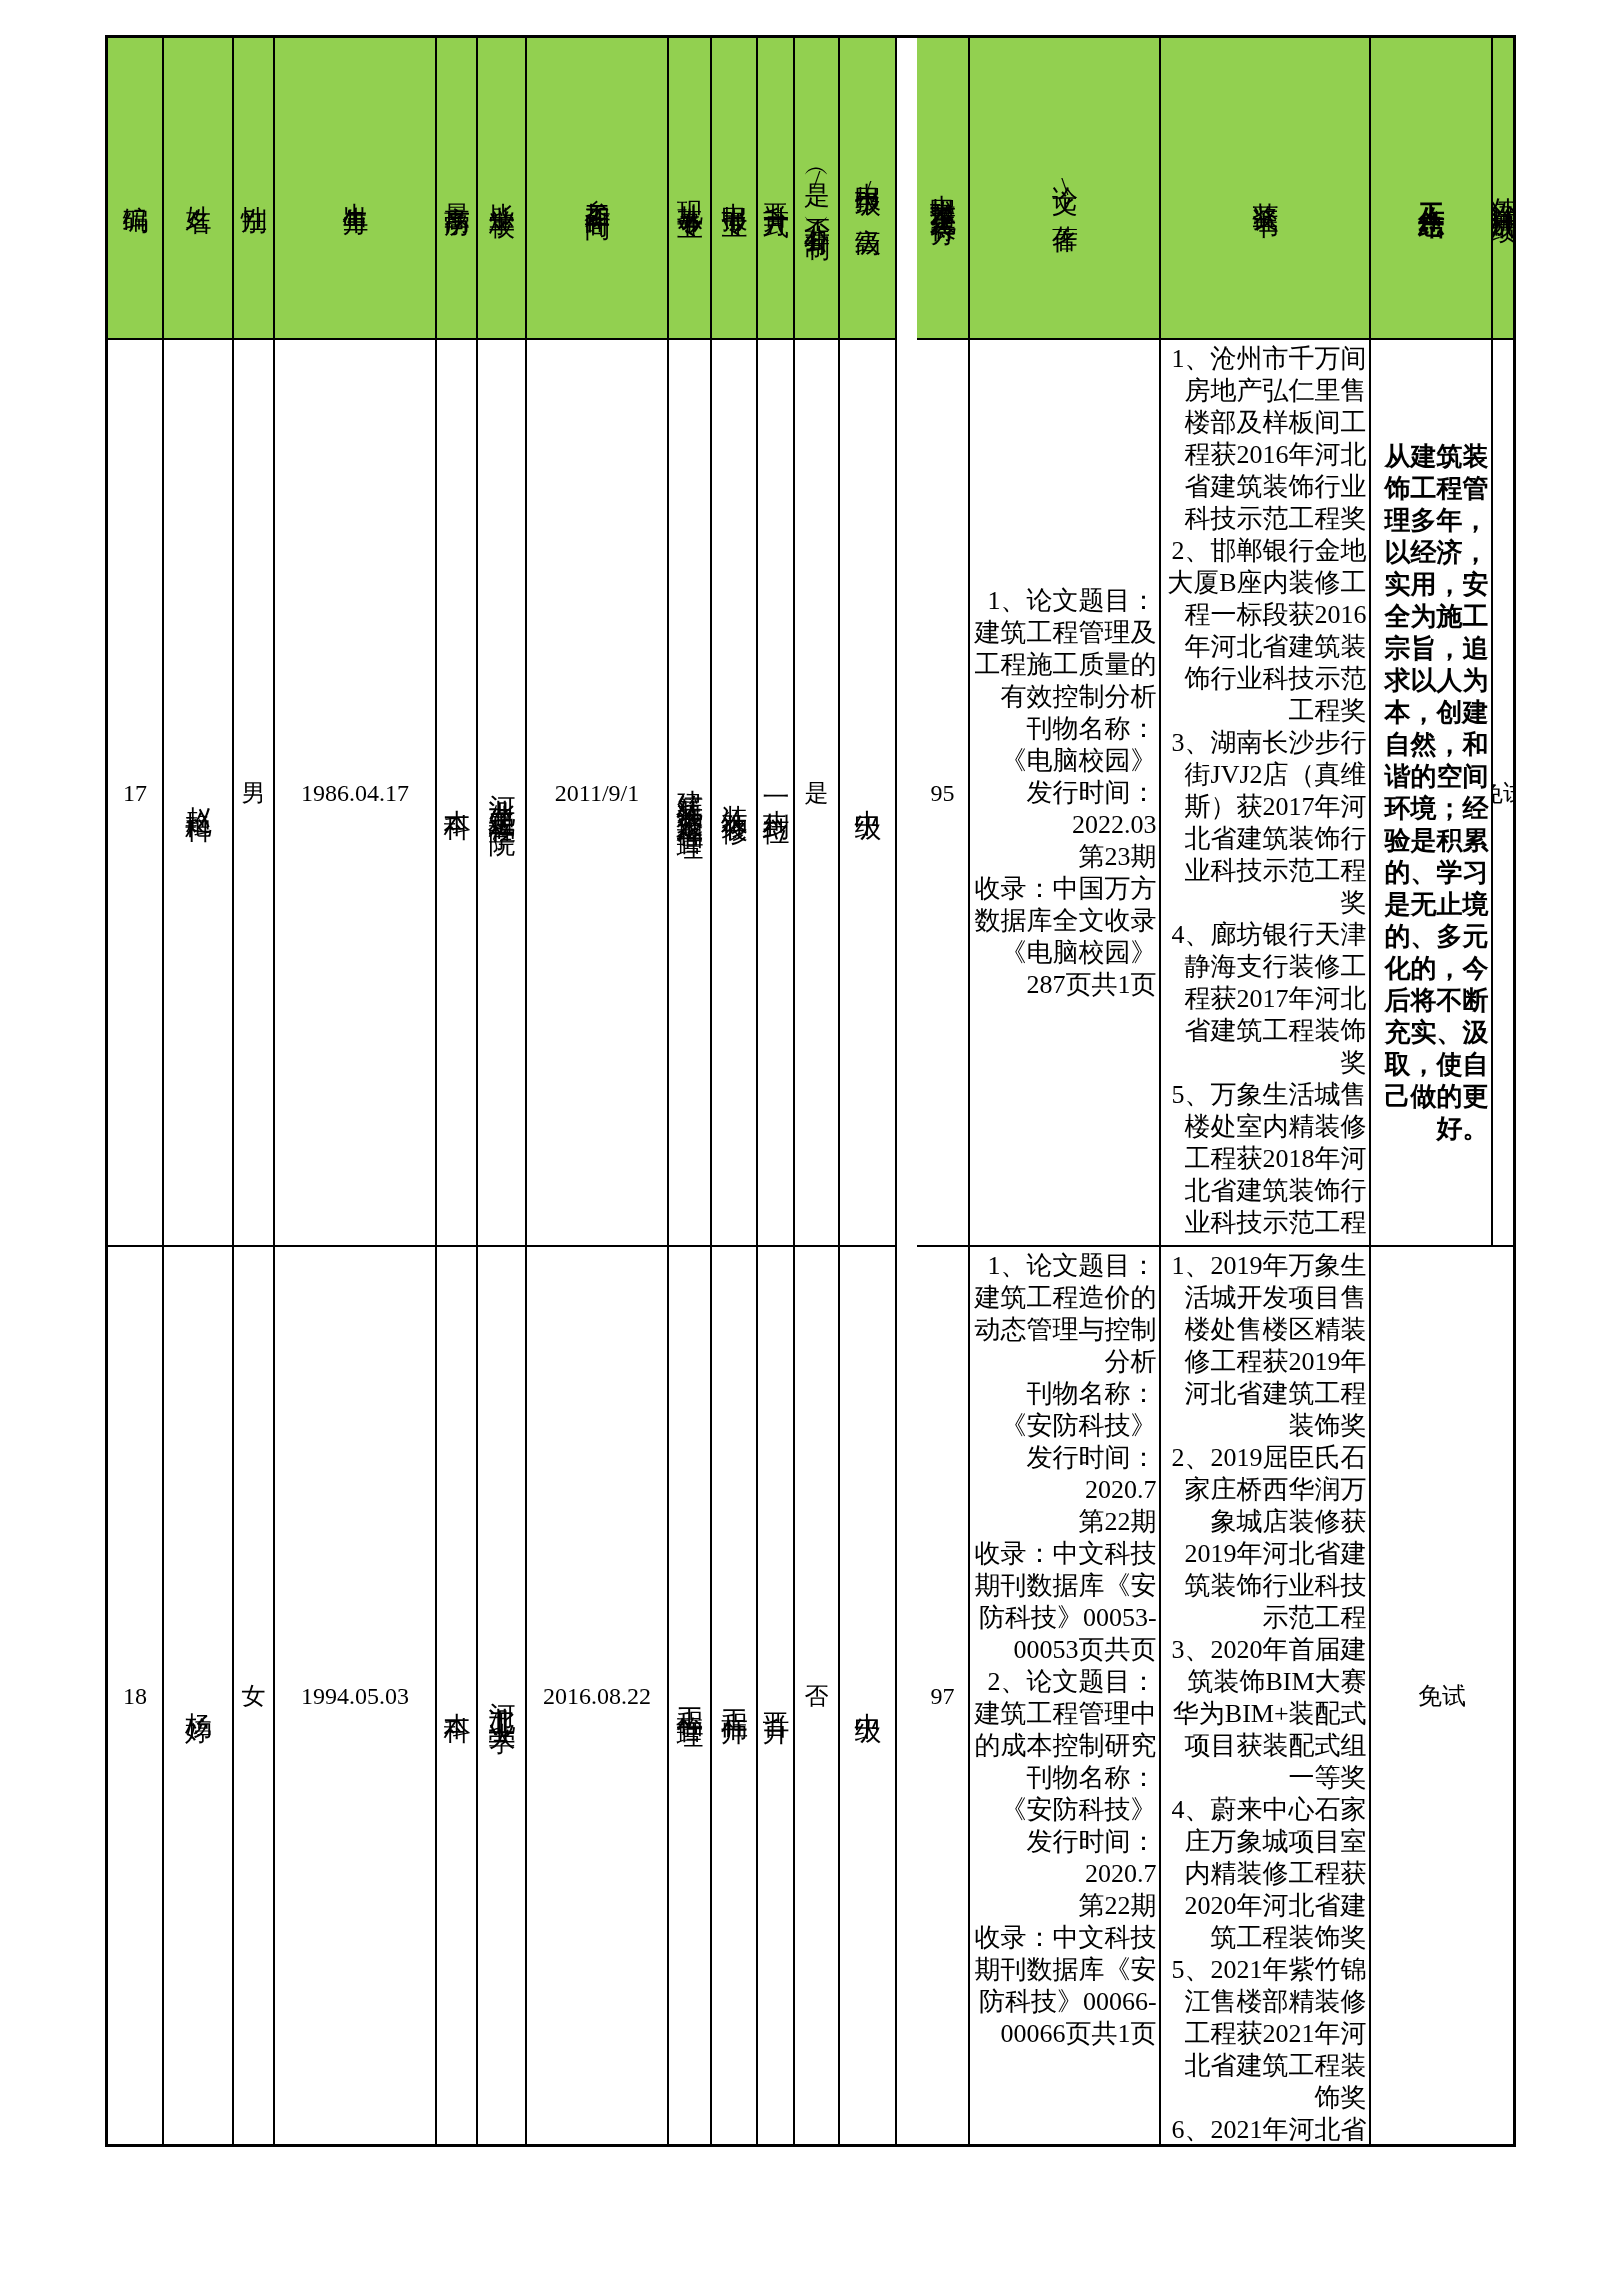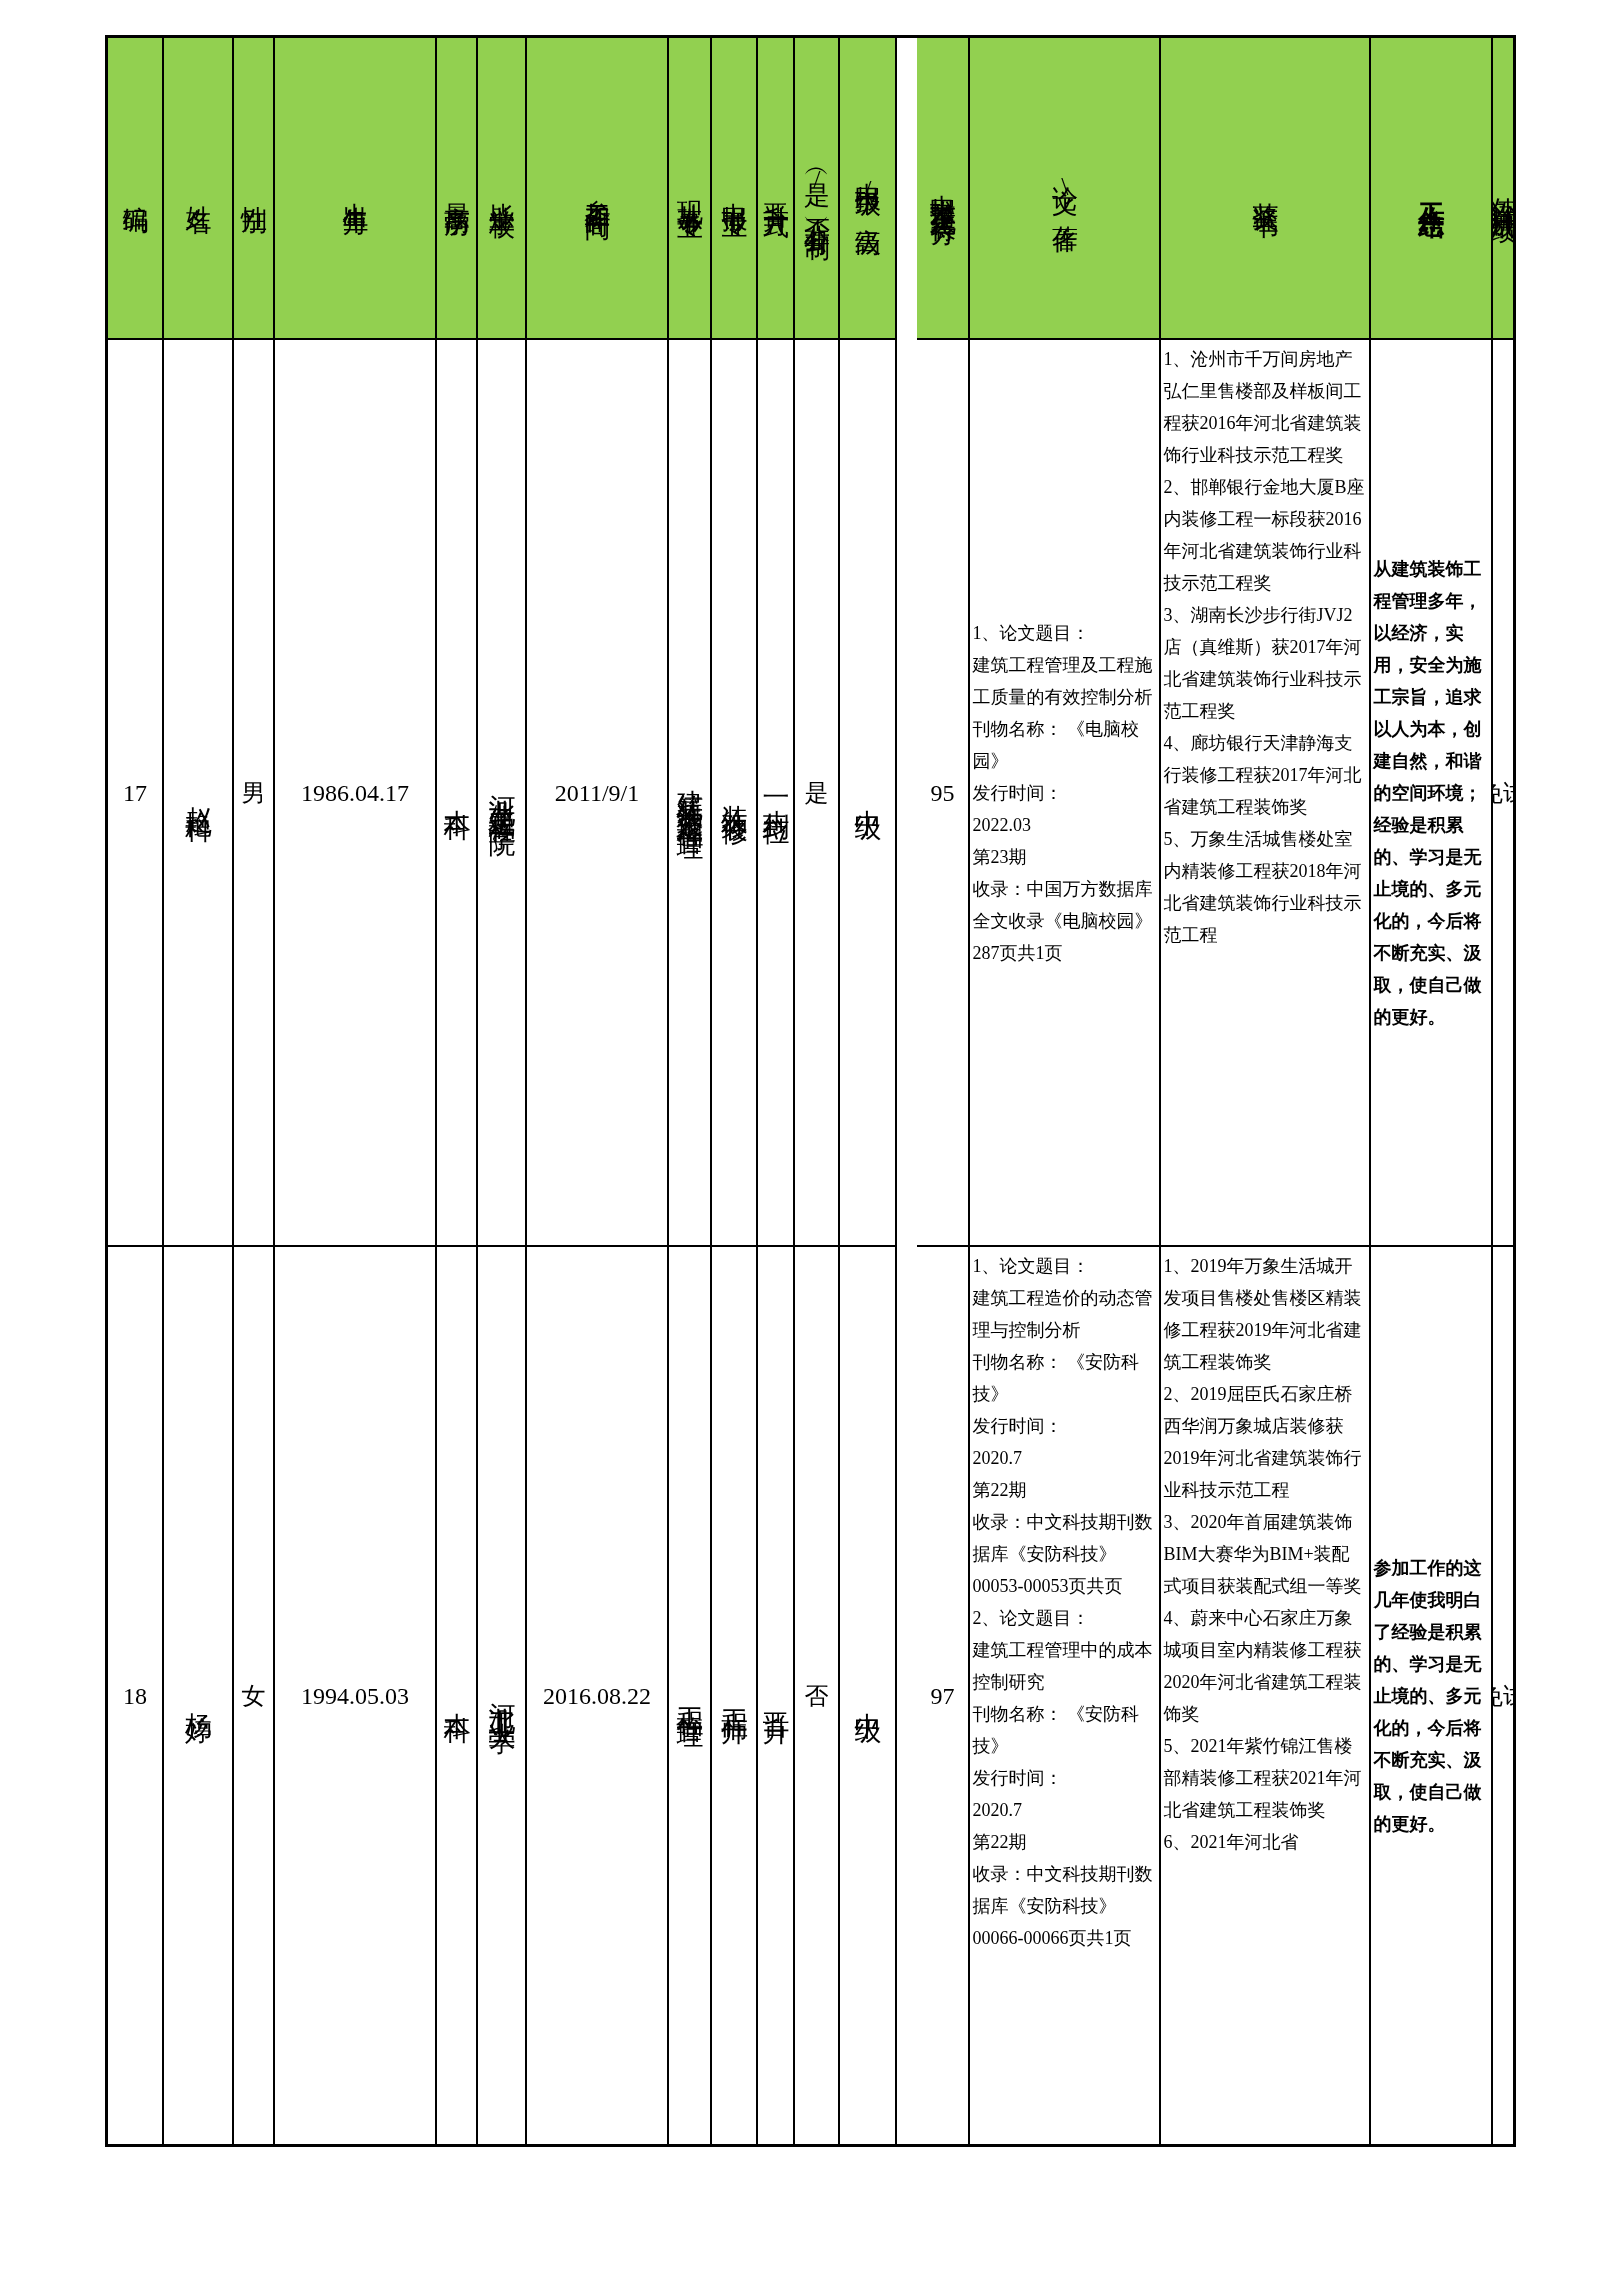--- a/index.html
+++ b/index.html
@@ -45,25 +45,25 @@
     line-height:1.15;
   }
   .tr-header .vtext{font-size:26px;letter-spacing:3.2px;}
   
   .num{font-size:24px;white-space:nowrap;}
   
   .longtext{
     display:flex;flex-direction:column;
     align-items:stretch;
     padding:3.2px 2.4px;
-    text-align:left;
+    text-align:right;
     white-space:pre-wrap;
     overflow-wrap:break-word;
     line-break:strict;
-    font-size:18px;line-height:32px;
+    font-size:26px;line-height:32px;
   }
   .v-top{justify-content:flex-start;}
   .v-center{justify-content:center;}
 </style>
 </head>
 <body>
 
 <div class="sheet-table">
 
   <div class="tr tr-header">
@@ -206,18 +206,17 @@
 2020.7
 第22期
 收录：中文科技期刊数据库《安防科技》00066-00066页共1页</div>
     <div class="td c15 longtext v-top">1、2019年万象生活城开发项目售楼处售楼区精装修工程获2019年河北省建筑工程装饰奖
 2、2019屈臣氏石家庄桥西华润万象城店装修获
 2019年河北省建筑装饰行业科技示范工程
 3、2020年首届建筑装饰BIM大赛华为BIM+装配式项目获装配式组一等奖
 4、蔚来中心石家庄万象城项目室内精装修工程获2020年河北省建筑工程装饰奖
 5、2021年紫竹锦江售楼部精装修工程获2021年河北省建筑工程装饰奖
 6、2021年河北省</div>
-    <div class="td c16 longtext v-center">参加工作的这几年使我明白了经验是积累的、学习是无止境的、多元化的，今后将不断充实、汲取，使自己做的更好。</div>
     <div class="td c17 num">免试</div>
   </div>
 
 </div>
 
 
 </body></html>

